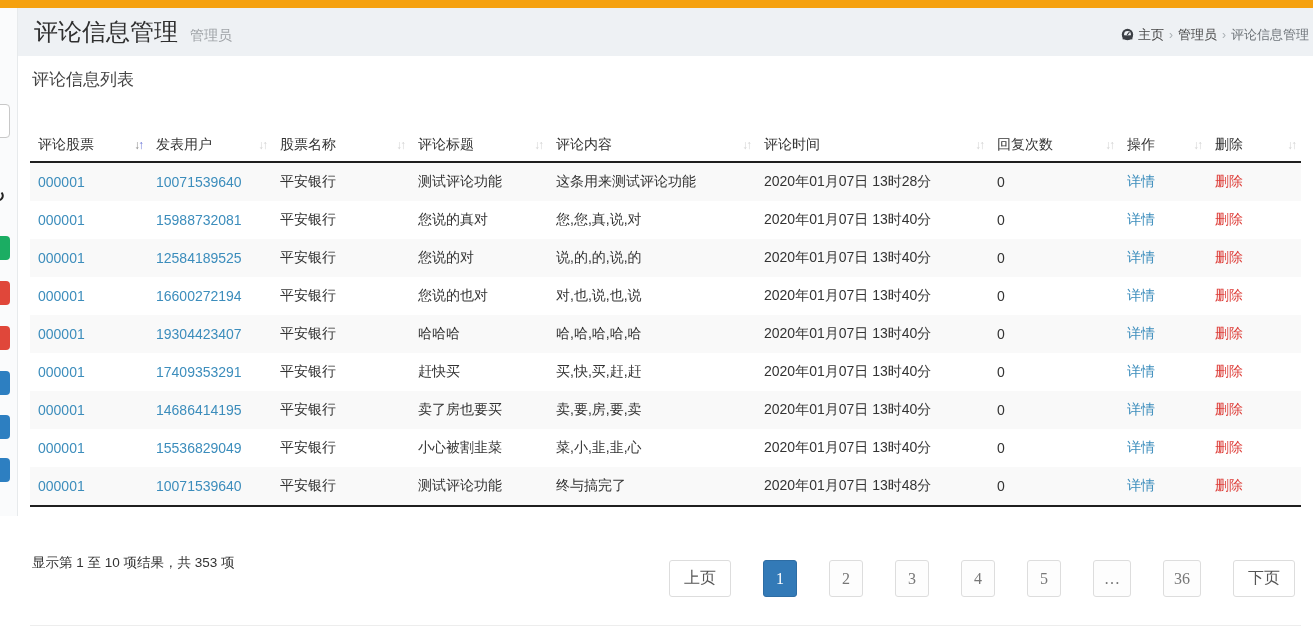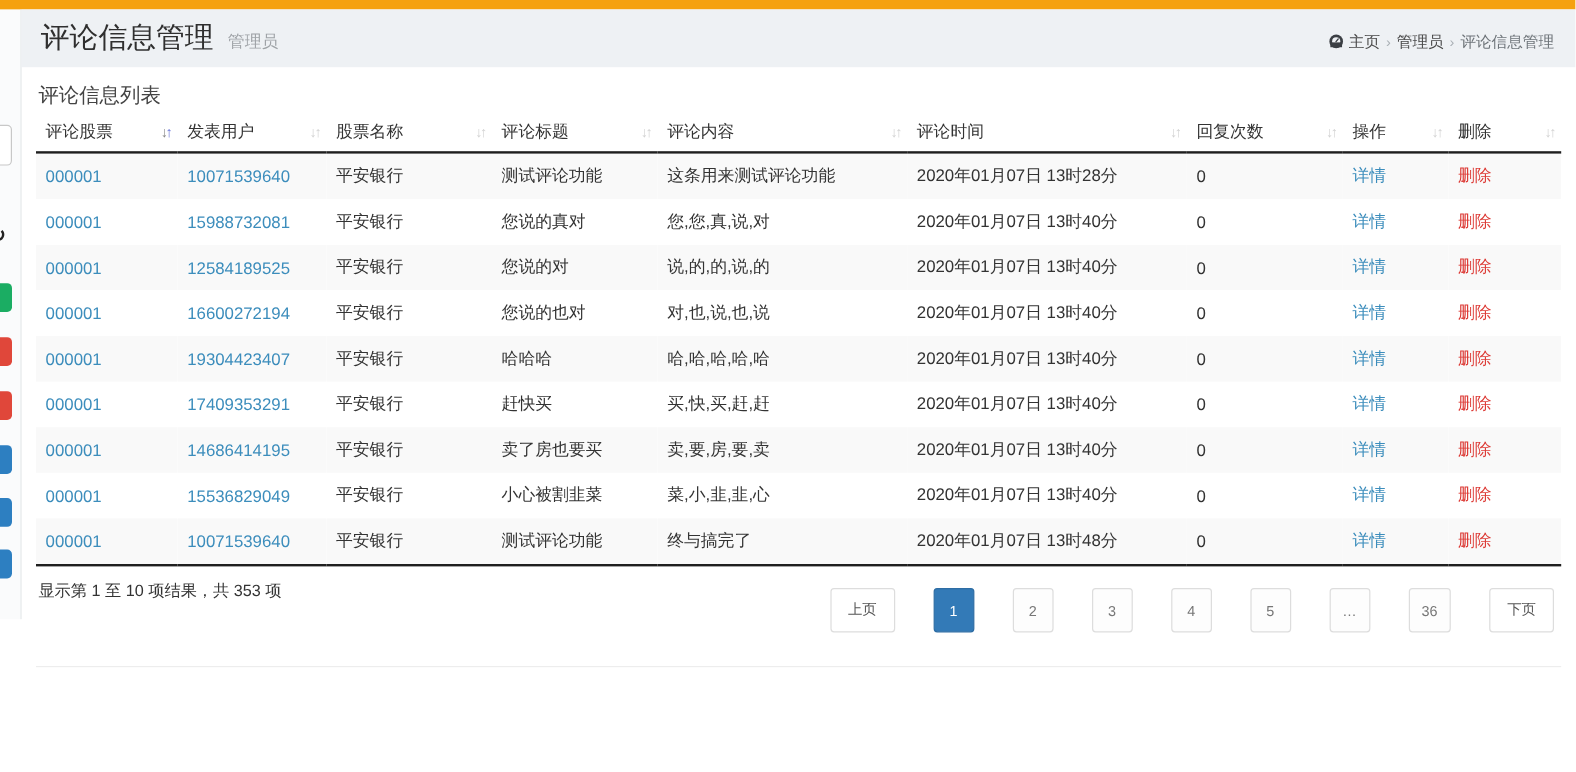--- a/index.html
+++ b/index.html
@@ -15,28 +15,28 @@
   .side-icon { position: absolute; left: -14px; width: 24px; height: 24px; border-radius: 4px; display: flex; align-items: center; justify-content: center; }
   .side-icon.glyph { font-size: 17px; font-weight: bold; line-height: 1; background: transparent; }
   .side-icon.button-partial { background: #fff; border: 1px solid #c8c8c8; height: 34px; border-radius: 4px; }
 
   .main { flex: 1 1 auto; display: flex; flex-direction: column; background: #fff; min-width: 0; }
 
   
   .content-header { position: relative; background: #eef1f4; height: 48px; padding: 8px 16px; }
   .page-title { display: inline-block; font-size: 24px; font-weight: 500; color: #2f2f2f; line-height: 32px; }
   .page-subtitle { display: inline-block; margin-left: 8px; font-size: 14px; color: #9fa3a7; }
-  .breadcrumb { position: absolute; right: 18px; top: 18px; font-size: 13px; color: #484848; white-space: nowrap; }
+  .breadcrumb { position: absolute; right: 4px; top: 18px; font-size: 13px; color: #484848; white-space: nowrap; }
   .breadcrumb .sep { color: #aab0b5; margin: 0 5px; font-size: 12px; }
   .breadcrumb .crumb { color: #484848; cursor: pointer; }
   .breadcrumb .crumb.current { color: #6e7479; }
   .home-icon { display: inline-block; vertical-align: -2px; margin-right: 4px; }
 
   
-  .panel { flex: 1 1 auto; background: #fff; display: flex; flex-direction: column; }
+  .panel { flex: 1 1 auto; background: #fff; display: flex; flex-direction: column; gap: 35px; }
   .panel-title { padding: 12px 14px 2px; font-size: 17px; color: #444; }
 
   .toolbar { display: flex; justify-content: space-between; align-items: center; padding: 10px 14px 8px; }
   .btn-group { display: flex; gap: 8px; }
   .btn { background: #fff; border: 1px solid #b9b9b9; border-radius: 4px; padding: 6px 13px;
          font-size: 13px; color: #333; cursor: pointer; font-family: inherit; }
   .search-box { display: flex; align-items: center; gap: 7px; font-size: 14px; color: #333; }
   .search-box input { width: 172px; height: 30px; border: 1px solid #c8c8c8; border-radius: 2px; padding: 4px 8px; font-family: inherit; font-size: 13px; }
 
   
@@ -58,22 +58,22 @@
   tbody tr:nth-child(odd) { background: #f9f9f9; }
   tbody tr:last-child td { border-bottom: 2px solid #1f1f1f; }
   .link-blue { color: #3c8dbc; cursor: pointer; text-decoration: none; }
   .link-red { color: #dd3b36; cursor: pointer; text-decoration: none; }
 
   
   .table-footer { position: relative; height: 84px; margin: 0 12px; border-bottom: 1px solid #ededed; }
   .results-info { position: absolute; left: 2px; top: 12px; font-size: 13.5px; color: #333; }
   .pagination { position: absolute; right: 6px; top: 18px; display: flex; gap: 32px; }
   .page-btn { min-width: 34px; height: 37px; display: flex; align-items: center; justify-content: center;
-              background: #fdfdfd; border: 1px solid #ddd; border-radius: 3px; font-size: 12px; color: #777;
-              cursor: pointer; padding: 0 10px; font-family: Liberation Sans, sans-serif; }
+              background: #fdfdfd; border: 1px solid #ddd; border-radius: 3px; font-size: 16px; color: #777;
+              cursor: pointer; padding: 0 10px; font-family: Liberation Serif, serif; }
   .page-btn.wide { padding: 0 14px; color: #555; background: #fff; }
   .page-btn.active { background: #337ab7; border-color: #2e6da4; color: #fff; }
 </style>
 </head>
 <body>
 
 <div class="topbar" style="background: rgb(245, 161, 15);"></div>
 
 <div class="page">
 

